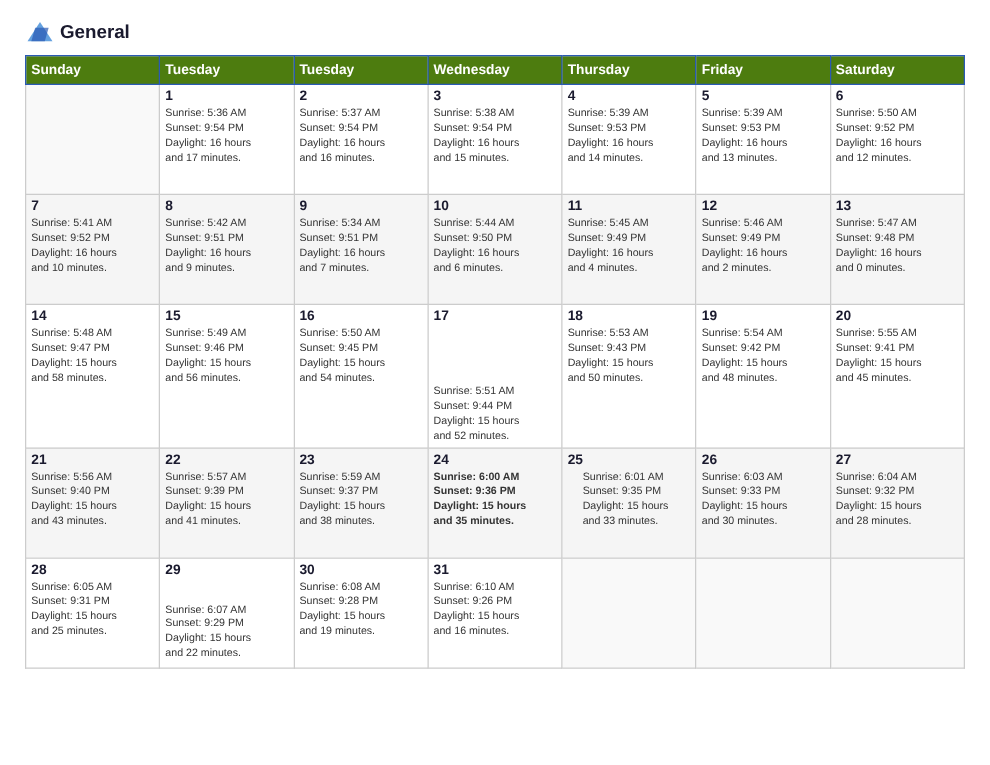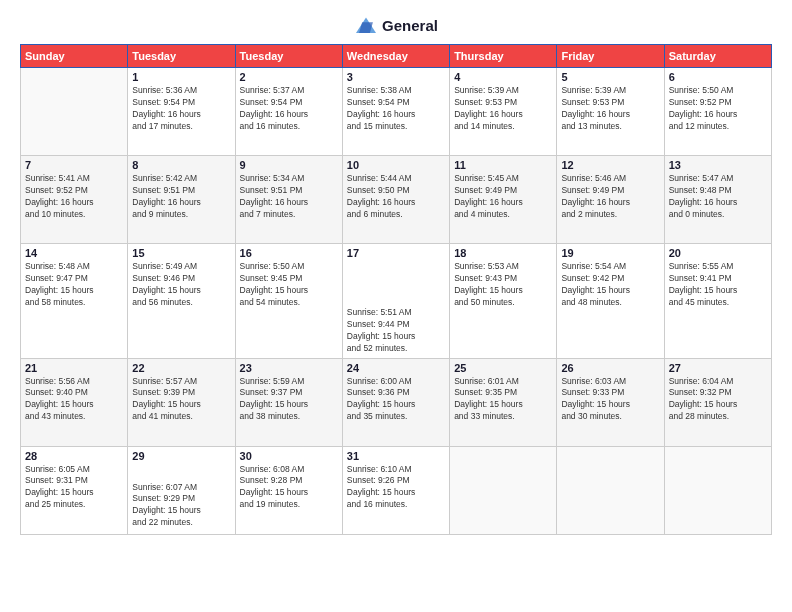--- a/index.html
+++ b/index.html
@@ -9,21 +9,20 @@
       width: 792px;
       height: 612px;
       overflow: hidden;
     }
     .page {
       width: 792px;
       height: 432px;
       padding: 16px 20px 12px 20px;
       display: flex;
       flex-direction: column;
-      align-items: center;
     }
     .header {
       display: flex;
       justify-content: space-between;
       align-items: flex-start;
       margin-bottom: 8px;
     }
     .logo {
       display: flex;
       align-items: center;
@@ -46,21 +45,21 @@
       font-size: 14px;
       color: #333;
     }
     .calendar-table {
       width: 100%;
       border-collapse: collapse;
       flex: 1;
       table-layout: fixed;
     }
     .calendar-table thead th {
-      background-color: #ef4444;
+      background-color: #4d7c0f;
       color: #fff;
       font-size: 11px;
       font-weight: bold;
       padding: 5px 4px;
       text-align: left;
       border: 1px solid #2a5ab4;
     }
     .calendar-table tbody td {
       border: 1px solid #ccc;
       vertical-align: top;
@@ -286,28 +285,28 @@
           </td>
           <td>
             <div class="day-number">23</div>
             <div class="day-info" style="white-space: pre-line;">Sunrise: 5:59 AM
 Sunset: 9:37 PM
 Daylight: 15 hours
 and 38 minutes.</div>
           </td>
           <td>
             <div class="day-number">24</div>
-            <div class="day-info" style="white-space: pre-line;">Sunrise: 6:00 AM
+            <div class="day-info" style="white-space: pre-line; font-weight: bold;">Sunrise: 6:00 AM
 Sunset: 9:36 PM
 Daylight: 15 hours
 and 35 minutes.</div>
           </td>
           <td>
             <div class="day-number">25</div>
-            <div class="day-info" style="white-space: pre-line;">Sunrise: 6:01 AM
+            <div class="day-info" style="white-space: pre-line; margin-left: 12px;">Sunrise: 6:01 AM
 Sunset: 9:35 PM
 Daylight: 15 hours
 and 33 minutes.</div>
           </td>
           <td>
             <div class="day-number">26</div>
             <div class="day-info" style="white-space: pre-line;">Sunrise: 6:03 AM
 Sunset: 9:33 PM
 Daylight: 15 hours
 and 30 minutes.</div>

